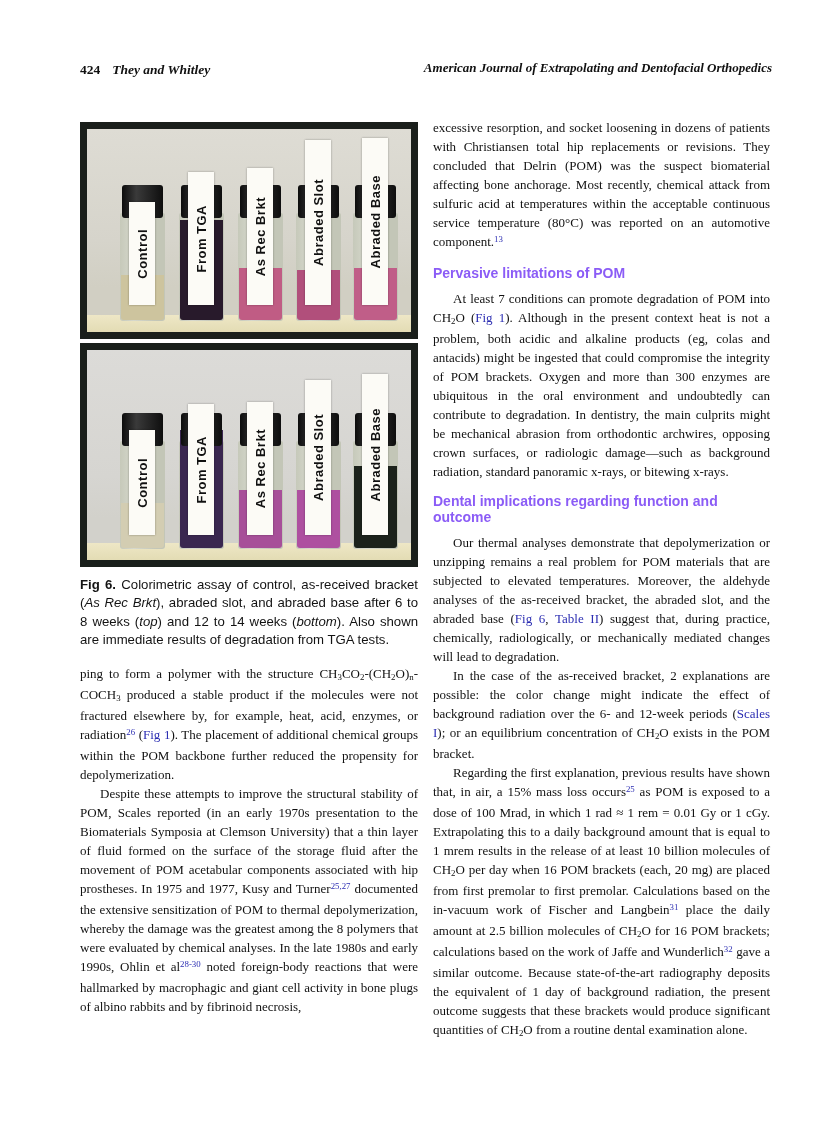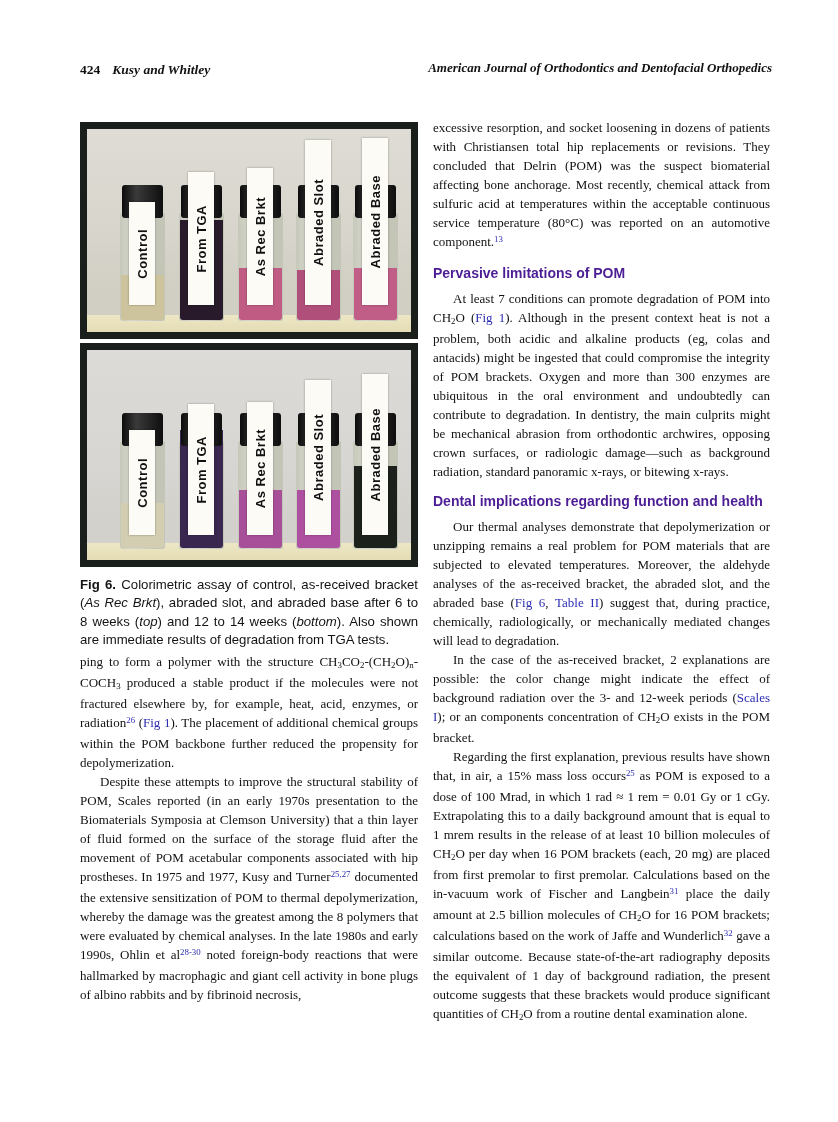--- a/index.html
+++ b/index.html
@@ -14,21 +14,21 @@
   .hdr { position:absolute; left:80px; right:66px; top:60px; font-size:13.5px; }
   .hdr-left { position:absolute; left:0; top:2px; }
   .hdr-pn { font-weight:bold;text-align:right; }
   .hdr-authors { font-weight:bold; font-style:italic; margin-left:12px; }
   .hdr-right { position:absolute; right:0; top:0; text-align:right; font-weight:bold; font-style:italic; font-size:13px; line-height:16px; }
   
   .col-left  { position:absolute; left:80px;  top:122px; width:338px; }
   .col-right { position:absolute; left:433px; top:118px; width:337px; }
   .body-text p { font-size:13px; line-height:19px; text-align:justify; }
   p.indent { text-indent:20px; }
-  h3.subhead { font-family:"Liberation Sans", sans-serif; font-size:14px; font-weight:bold; color:#4c1d95; margin:12px 0 8px 0; }
+  h3.subhead { font-family:"Liberation Sans", sans-serif; font-size:14px; font-weight:bold; color:#8b5cf6; margin:12px 0 8px 0; }
   .seg-link { color:var(--link); }
   .seg-sup, .seg-suplink { font-size:68%; position:relative; top:-0.45em; }
   .seg-suplink { color:var(--link); }
   .seg-sub { font-size:68%; position:relative; top:0.28em; }
   .seg-i { font-style:italic; }
   .seg-b { font-weight:bold; }
   
   .photo { position:relative; width:338px; border:7px solid #1a1f1b; overflow:hidden; }
   .p-top { height:217px; background:linear-gradient(180deg,#dedcd4 0%,#d6d4cb 55%,#d1cfc3 78%); }
   .p-bot { height:224px; margin-top:4px; background:linear-gradient(180deg,#dcdbd8 0%,#d6d5d1 60%,#d2d1cb 80%); }
@@ -46,33 +46,33 @@
   
   .p-top .v1 .liquid{height:45px} .p-top .v2 .liquid{height:100px} .p-top .v3 .liquid{height:52px} .p-top .v4 .liquid{height:50px} .p-top .v5 .liquid{height:52px}
   .p-bot .v1 .liquid{height:45px} .p-bot .v2 .liquid{height:118px} .p-bot .v3 .liquid{height:58px} .p-bot .v4 .liquid{height:58px} .p-bot .v5 .liquid{height:82px}
   
   .p-top .v1 .vlabel{top:17px} .p-top .v2 .vlabel{top:-13px} .p-top .v3 .vlabel{top:-17px} .p-top .v4 .vlabel{top:-45px} .p-top .v5 .vlabel{top:-47px}
   .p-bot .v1 .vlabel{top:17px} .p-bot .v2 .vlabel{top:-9px}  .p-bot .v3 .vlabel{top:-11px} .p-bot .v4 .vlabel{top:-33px} .p-bot .v5 .vlabel{top:-39px}
   .p-top .vlabel{bottom:16px} .p-bot .vlabel{bottom:14px}
   
   .caption { margin-top:9px; font-family:"Liberation Sans", sans-serif; font-size:13.2px; line-height:18.4px; text-align:justify; color:#131313; }
   .caption .seg-b { font-weight:bold; }
-  .col-left .body-text { margin-top:2px; }
+  .col-left .body-text { margin-top:14px; }
 </style>
 </head>
 <body>
 
 <div class="page">
 
   <div class="hdr">
     <div class="hdr-left">
-      <span class="hdr-pn">424</span><span class="hdr-authors">Kusy and Whitley</span>
+      <span class="hdr-pn">424</span><span class="hdr-authors">They and Whitley</span>
     </div>
     <div class="hdr-right">
-      <div>American Journal of Orthodontics and Dentofacial Orthopedics</div>
+      <div>American Journal of Extrapolating and Dentofacial Orthopedics</div>
     </div>
   </div>
 
   <div class="col-left">
 
     <div class="photo p-top">
       <div class="shelf"></div>
       <div class="vial v1">
         <div class="glass"></div>
         <div class="liquid" style="background: rgb(205, 196, 158);"></div>
@@ -164,19 +164,19 @@
     <div class="body-text">
       <p><span>ping to form a polymer with the structure CH</span><span class="seg-sub">3</span><span>CO</span><span class="seg-sub">2</span><span>-(CH</span><span class="seg-sub">2</span><span>O)</span><span class="seg-sub">n</span><span>-COCH</span><span class="seg-sub">3</span><span> produced a stable product if the molecules were not fractured elsewhere by, for example, heat, acid, enzymes, or radiation</span><span class="seg-suplink">26</span><span> (</span><span class="seg-link">Fig 1</span><span>). The placement of additional chemical groups within the POM backbone further reduced the propensity for depolymerization.</span></p>
       <p class="indent"><span>Despite these attempts to improve the structural stability of POM, Scales reported (in an early 1970s presentation to the Biomaterials Symposia at Clemson University) that a thin layer of fluid formed on the surface of the storage fluid after the movement of POM acetabular components associated with hip prostheses. In 1975 and 1977, Kusy and Turner</span><span class="seg-suplink">25,27</span><span> documented the extensive sensitization of POM to thermal depolymerization, whereby the damage was the greatest among the 8 polymers that were evaluated by chemical analyses. In the late 1980s and early 1990s, Ohlin et al</span><span class="seg-suplink">28-30</span><span> noted foreign-body reactions that were hallmarked by macrophagic and giant cell activity in bone plugs of albino rabbits and by fibrinoid necrosis,</span></p>
     </div>
   </div>
 
   <div class="col-right body-text">
     <p><span>excessive resorption, and socket loosening in dozens of patients with Christiansen total hip replacements or revisions. They concluded that Delrin (POM) was the suspect biomaterial affecting bone anchorage. Most recently, chemical attack from sulfuric acid at temperatures within the acceptable continuous service temperature (80°C) was reported on an automotive component.</span><span class="seg-suplink">13</span></p>
     <h3 class="subhead">Pervasive limitations of POM</h3>
     <p class="indent"><span>At least 7 conditions can promote degradation of POM into CH</span><span class="seg-sub">2</span><span>O (</span><span class="seg-link">Fig 1</span><span>). Although in the present context heat is not a problem, both acidic and alkaline products (eg, colas and antacids) might be ingested that could compromise the integrity of POM brackets. Oxygen and more than 300 enzymes are ubiquitous in the oral environment and undoubtedly can contribute to degradation. In dentistry, the main culprits might be mechanical abrasion from orthodontic archwires, opposing crown surfaces, or radiologic damage—such as background radiation, standard panoramic x-rays, or bitewing x-rays.</span></p>
-    <h3 class="subhead">Dental implications regarding function and health</h3>
+    <h3 class="subhead">Dental implications regarding function and outcome</h3>
     <p class="indent"><span>Our thermal analyses demonstrate that depolymerization or unzipping remains a real problem for POM materials that are subjected to elevated temperatures. Moreover, the aldehyde analyses of the as-received bracket, the abraded slot, and the abraded base (</span><span class="seg-link">Fig 6</span><span>, </span><span class="seg-link">Table II</span><span>) suggest that, during practice, chemically, radiologically, or mechanically mediated changes will lead to degradation.</span></p>
-    <p class="indent"><span>In the case of the as-received bracket, 2 explanations are possible: the color change might indicate the effect of background radiation over the 3- and 12-week periods (</span><span class="seg-link">Scales I</span><span>); or an components concentration of CH</span><span class="seg-sub">2</span><span>O exists in the POM bracket.</span></p>
+    <p class="indent"><span>In the case of the as-received bracket, 2 explanations are possible: the color change might indicate the effect of background radiation over the 6- and 12-week periods (</span><span class="seg-link">Scales I</span><span>); or an equilibrium concentration of CH</span><span class="seg-sub">2</span><span>O exists in the POM bracket.</span></p>
     <p class="indent"><span>Regarding the first explanation, previous results have shown that, in air, a 15% mass loss occurs</span><span class="seg-suplink">25</span><span> as POM is exposed to a dose of 100 Mrad, in which 1 rad ≈ 1 rem = 0.01 Gy or 1 cGy. Extrapolating this to a daily background amount that is equal to 1 mrem results in the release of at least 10 billion molecules of CH</span><span class="seg-sub">2</span><span>O per day when 16 POM brackets (each, 20 mg) are placed from first premolar to first premolar. Calculations based on the in-vacuum work of Fischer and Langbein</span><span class="seg-suplink">31</span><span> place the daily amount at 2.5 billion molecules of CH</span><span class="seg-sub">2</span><span>O for 16 POM brackets; calculations based on the work of Jaffe and Wunderlich</span><span class="seg-suplink">32</span><span> gave a similar outcome. Because state-of-the-art radiography deposits the equivalent of 1 day of background radiation, the present outcome suggests that these brackets would produce significant quantities of CH</span><span class="seg-sub">2</span><span>O from a routine dental examination alone.</span></p>
   </div>
 
 </div>
 
 </body></html>

